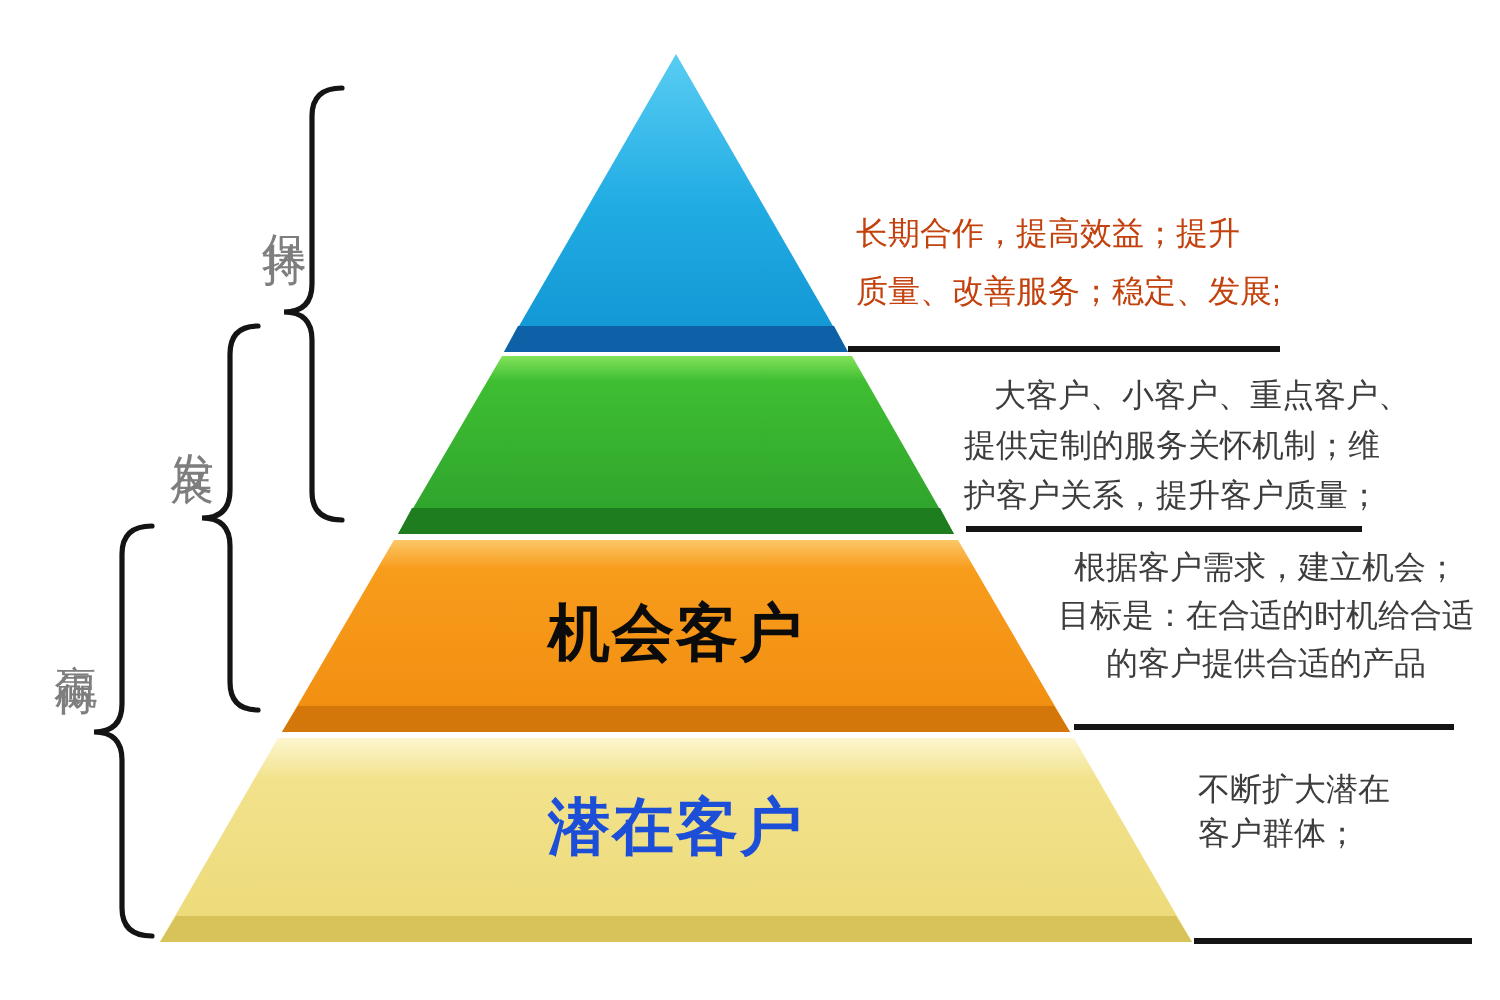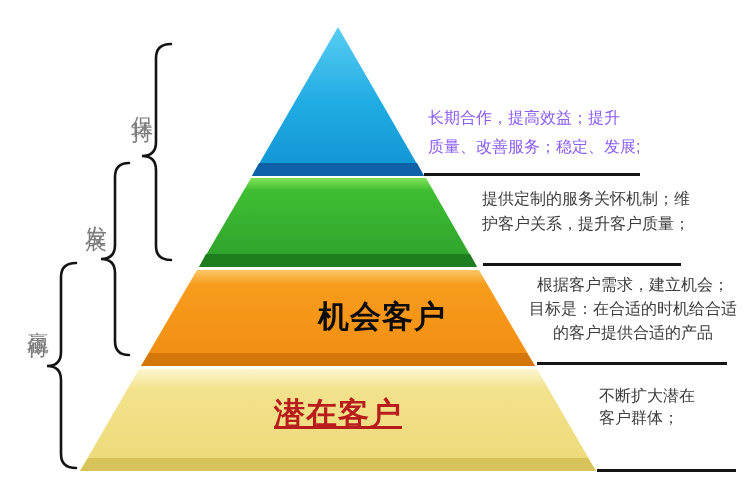--- a/index.html
+++ b/index.html
@@ -15,21 +15,21 @@
   
   .lvl-label{
     position:absolute;
     transform:translate(-50%,-50%);
     font-weight:600;
     white-space:nowrap;
     letter-spacing:1px;
   }
   .lvl-label.l0{left:340px;top:144px;font-size:26px;}
   .lvl-label.l1{left:338px;top:216px;font-size:31px;}
-  .lvl-label.l2{left:338px;top:317px;font-size:31px;margin-left:44px;}
+  .lvl-label.l2{left:338px;top:317px;font-size:31px;}
   .lvl-label.l3{left:338px;top:414px;font-size:31px;}
 
   
   .annotation{position:absolute;font-size:16px;white-space:nowrap;}
   .annotation .ln{display:block;}
   .a0{left:428px;top:103px;line-height:29px;}
   .a1{left:482px;top:186px;line-height:25px;}
   .a1 .ln.first{padding-left:15px;}
   .a2{left:529px;top:273px;line-height:24px;text-align:center;}
   .a3{left:599px;top:385px;line-height:22px;}
@@ -91,27 +91,28 @@
     <line x1="483" y1="264.5" x2="681" y2="264.5" stroke-width="3" stroke="#141414"></line>
     <line x1="537" y1="363.5" x2="727" y2="363.5" stroke-width="3" stroke="#141414"></line>
     <line x1="597" y1="470.5" x2="736" y2="470.5" stroke-width="3" stroke="#141414"></line>
 
     <path d="M 171,44 Q 156,44 156,58 L 156,142 Q 156,156 142,156 Q 156,156 156,170 L 156,246 Q 156,260 171,260" fill="none" stroke-width="2.6" stroke-linecap="round" stroke="#141414"></path>
     <path d="M 129,163 Q 115,163 115,177 L 115,245 Q 115,259 101,259 Q 115,259 115,273 L 115,341 Q 115,355 129,355" fill="none" stroke-width="2.6" stroke-linecap="round" stroke="#141414"></path>
     <path d="M 76,263 Q 61,263 61,277 L 61,352 Q 61,366 47,366 Q 61,366 61,380 L 61,454 Q 61,468 76,468" fill="none" stroke-width="2.6" stroke-linecap="round" stroke="#141414"></path>
   </svg>
 
   <div class="lvl-label l2" style="color: rgb(11, 11, 11);">机会客户</div>
-  <div class="lvl-label l3" style="color: #b91c1c; text-decoration: underline;">潜在客户</div>
+  <div class="lvl-label l3" style="color: #1d4ed8;">潜在客户</div>
 
-  <div class="annotation a0" style="color: #8b5cf6;">
+  <div class="annotation a0" style="color: #c2410c;">
     <span class="ln">长期合作，提高效益；提升</span>
     <span class="ln">质量、改善服务；稳定、发展;</span>
   </div>
   <div class="annotation a1" style="color: rgb(61, 61, 61);">
+    <span class="ln first">大客户、小客户、重点客户、</span>
     <span class="ln">提供定制的服务关怀机制；维</span>
     <span class="ln">护客户关系，提升客户质量；</span>
   </div>
   <div class="annotation a2" style="color: rgb(61, 61, 61);">
     <span class="ln">根据客户需求，建立机会；</span>
     <span class="ln">目标是：在合适的时机给合适</span>
     <span class="ln">的客户提供合适的产品</span>
   </div>
   <div class="annotation a3" style="color: rgb(61, 61, 61);">
     <span class="ln">不断扩大潜在</span>

